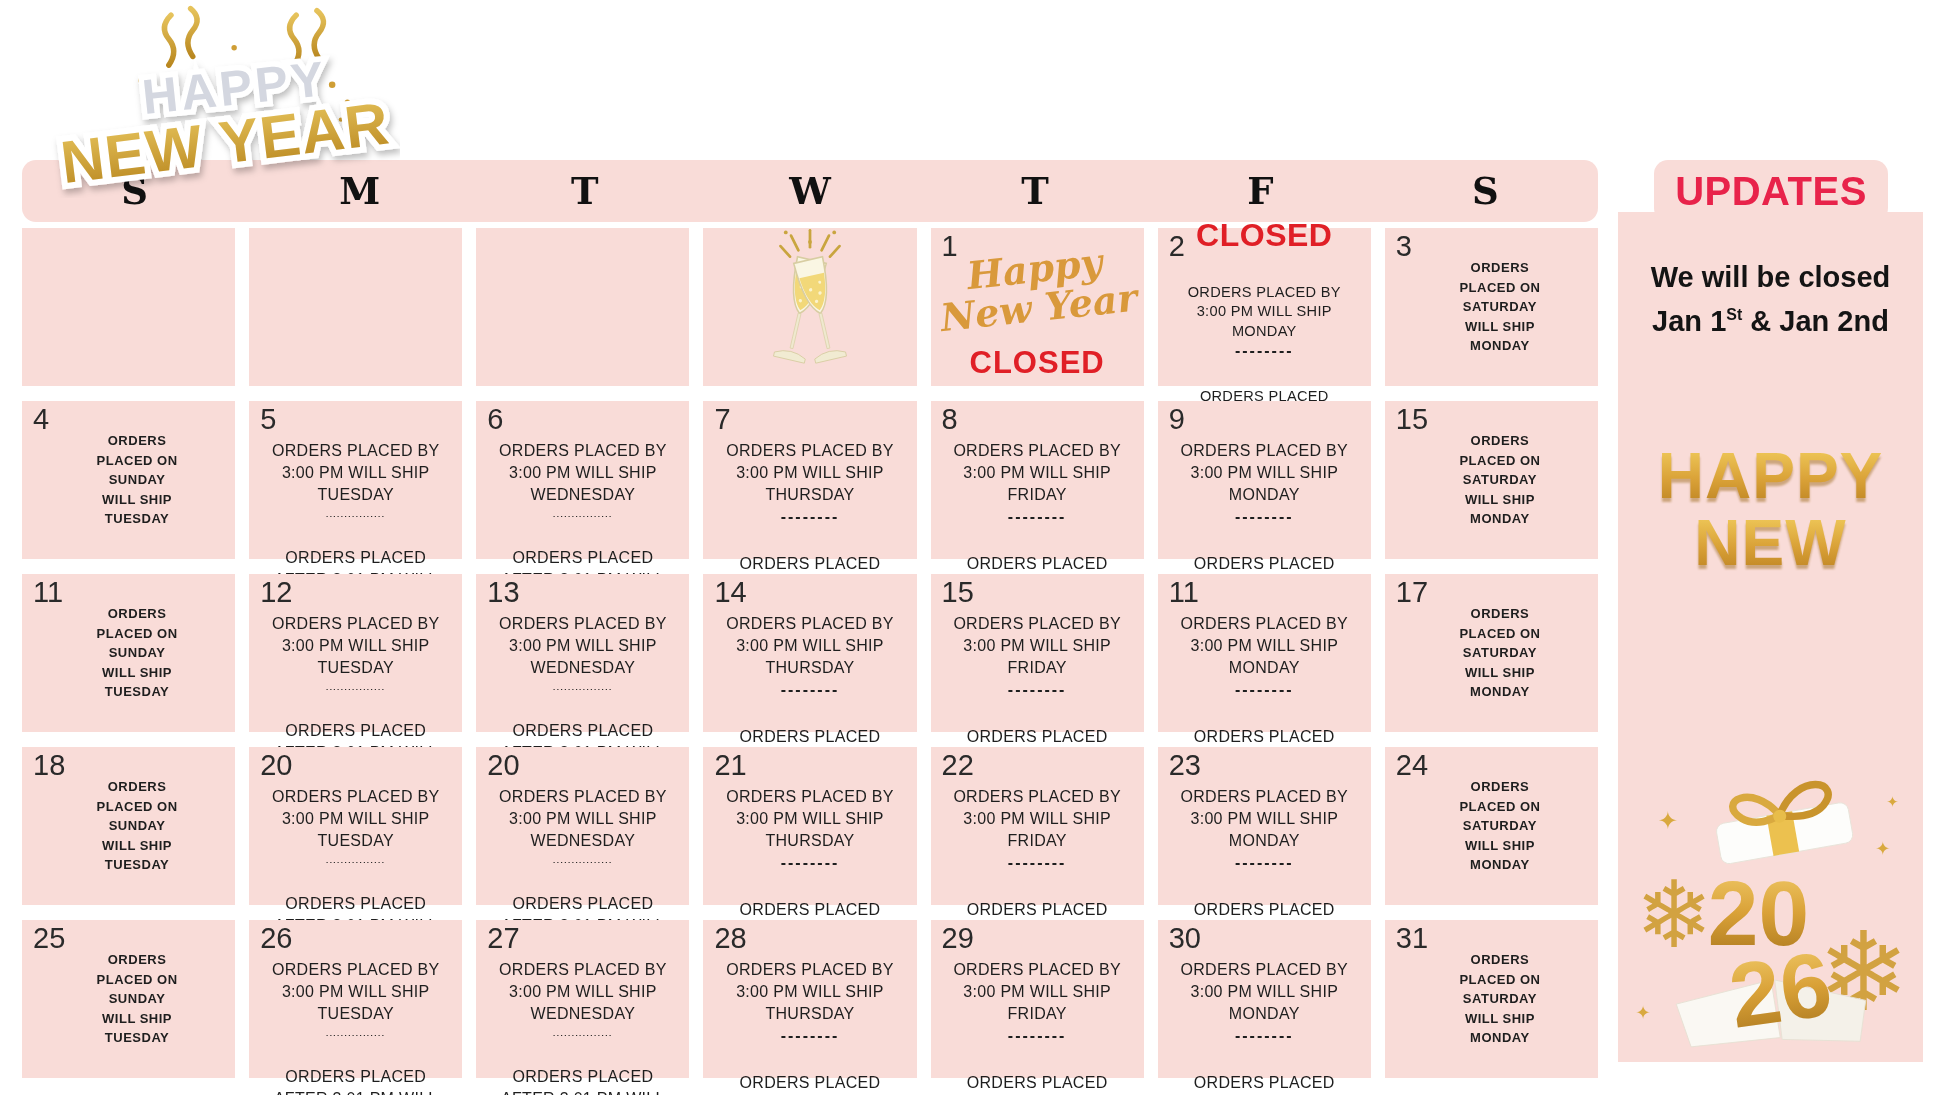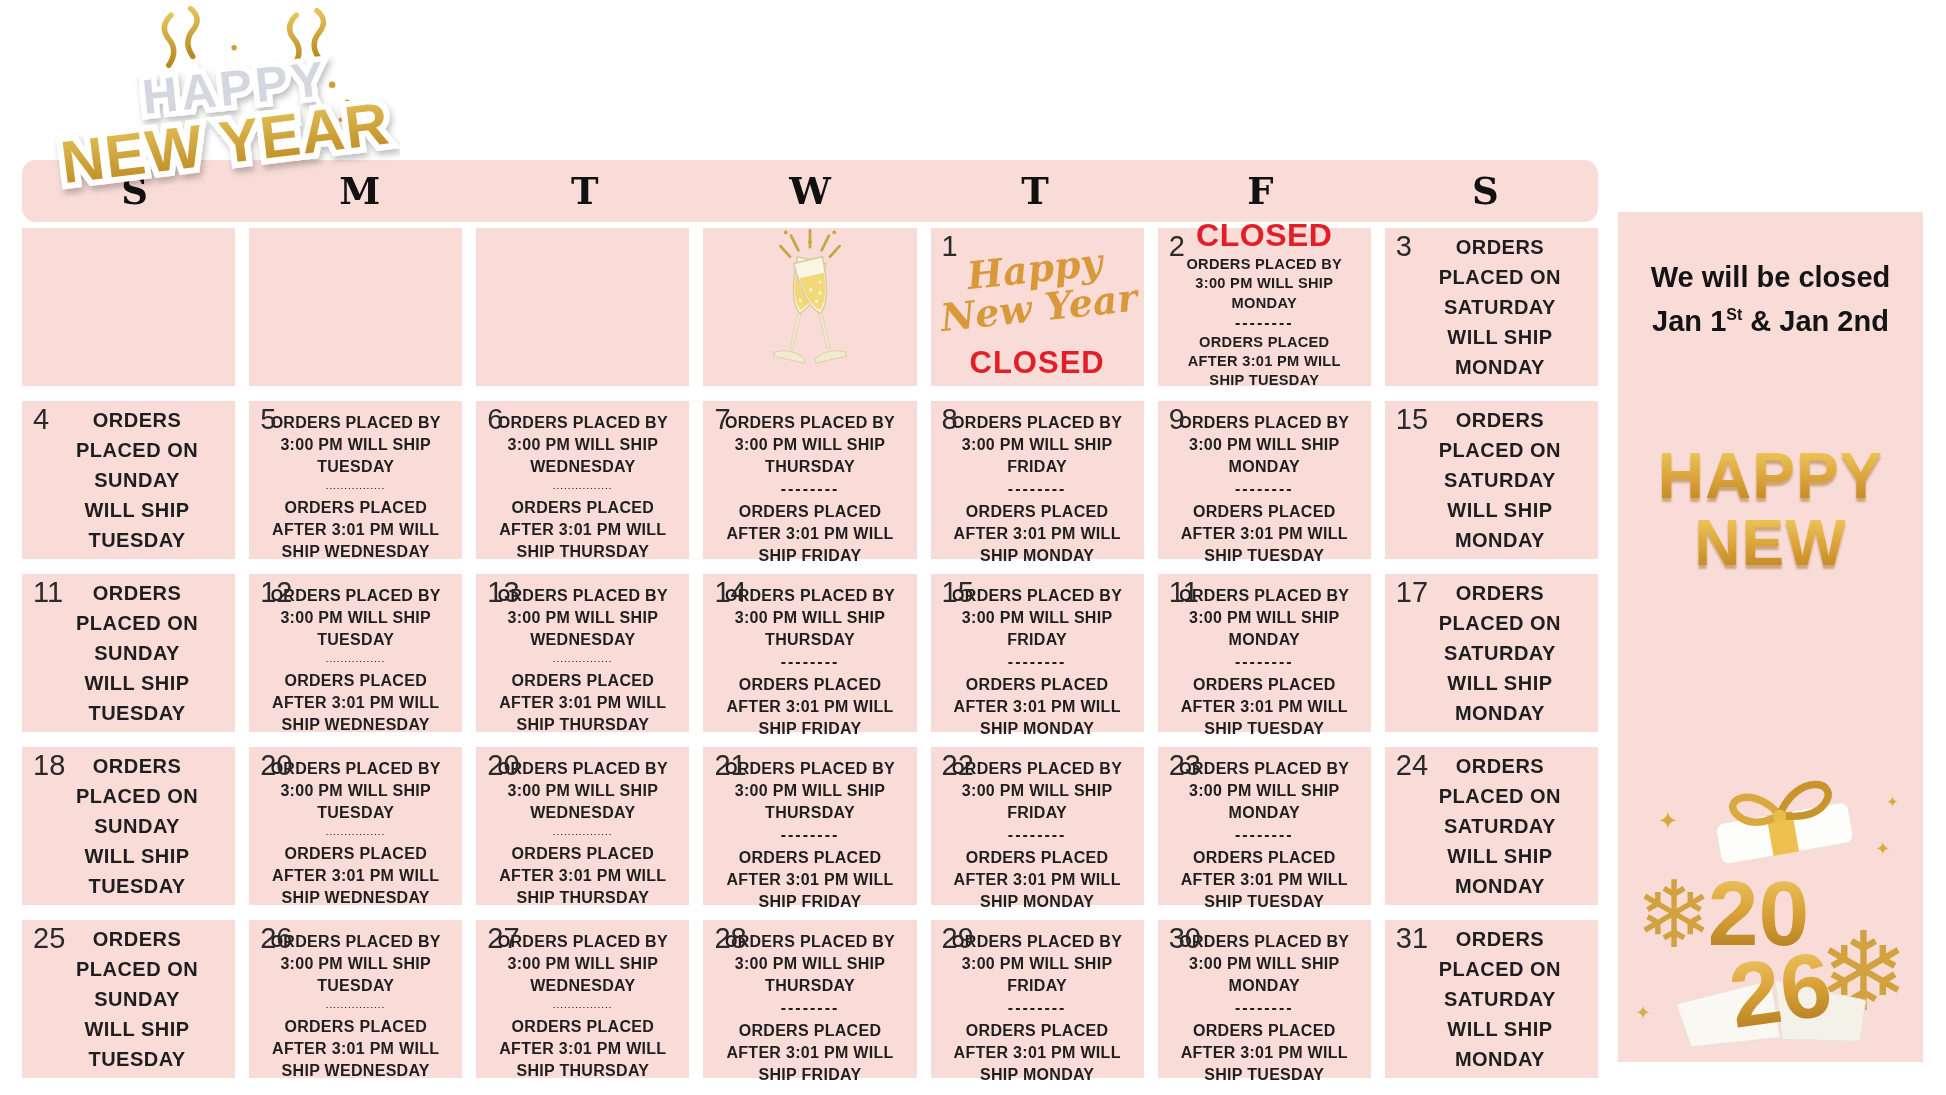--- a/index.html
+++ b/index.html
@@ -32,27 +32,28 @@
     display:grid; grid-template-columns:repeat(7,1fr);
     grid-template-rows:repeat(5,158px); gap:15px 14px;
   }
   .cell { position:relative; background:#f9dcd8; text-align:center; }
   .day-num {
     position:absolute; top:4px; left:11px; font-size:29px; font-weight:400;
     color:#2a2a2a; line-height:1; z-index:2;
   }
   .block-text {
     height:100%; display:flex; align-items:center; justify-content:center;
-    font-weight:700; font-size:20px; line-height:1.5; letter-spacing:.5px;
+    font-weight:700; font-size:13px; line-height:1.5; letter-spacing:.5px;
     white-space:pre-line;
     padding-left:17px;
   }
   .split-top, .split-bottom {
-    font-weight:700; font-size:16px; line-height:1.36; letter-spacing:.3px;
+    font-weight:400; font-size:16px; line-height:1.36; letter-spacing:.3px;
     white-space:pre-line;
+    margin-top:28px;
   }
   .cell.split-cell { padding-top:11px; }
   .sep-dashes { font-weight:700; font-size:16px; letter-spacing:2px; line-height:1; margin:4px 0; }
   .sep-dots   { font-weight:700; font-size:8px;  letter-spacing:1.5px; line-height:1; margin:6px 0; }
   .cell.tight { padding-top:27px; }
   .cell.tight .split-top, .cell.tight .split-bottom { font-size:14.6px; line-height:1.32; }
   .cell.tight .sep-dashes { margin:2px 0; }
   .closed-above {
     position:absolute; top:-9px; left:0; width:100%; text-align:center;
     color:#e01f26; font-weight:800; font-size:32px; letter-spacing:.5px;
@@ -464,20 +465,21 @@
       <div class="cell">
         <div class="day-num">31</div>
         <div class="block-text">ORDERS
 PLACED ON
 SATURDAY
 WILL SHIP
 MONDAY</div>
       </div>
     </div>
 
+  <div class="updates-box">UPDATES</div>
 
   <aside class="sidebar-panel">
     <div class="notice">
       <span>We will be closed</span><br>
       <span>Jan 1</span><sup>St</sup><span> &amp; Jan 2nd</span>
     </div>
     <div class="hny-gold">
       <div>HAPPY</div>
       <div>NEW</div>
     </div>

